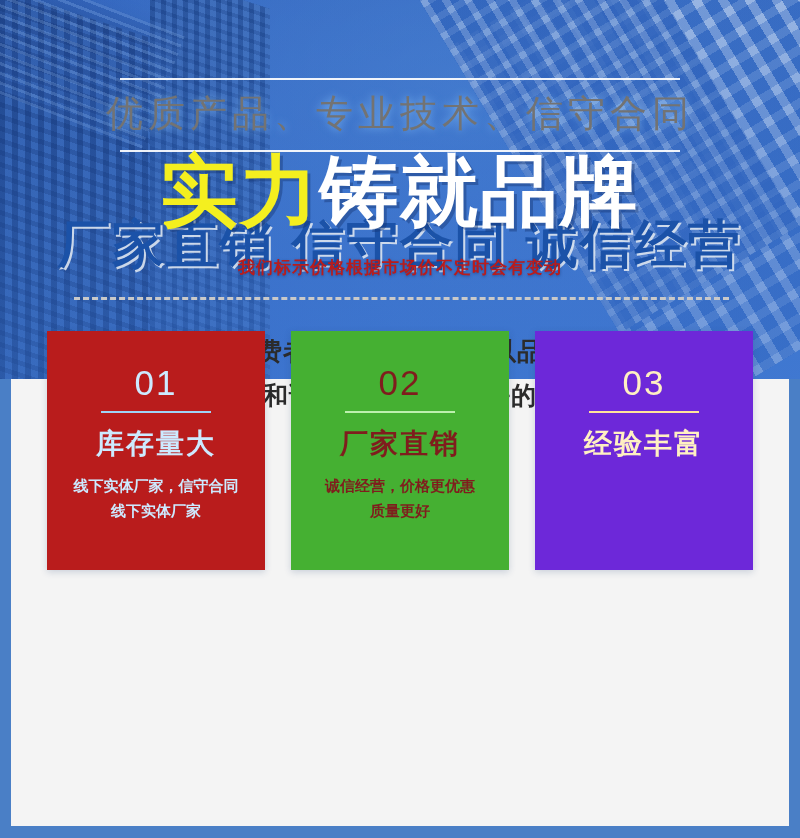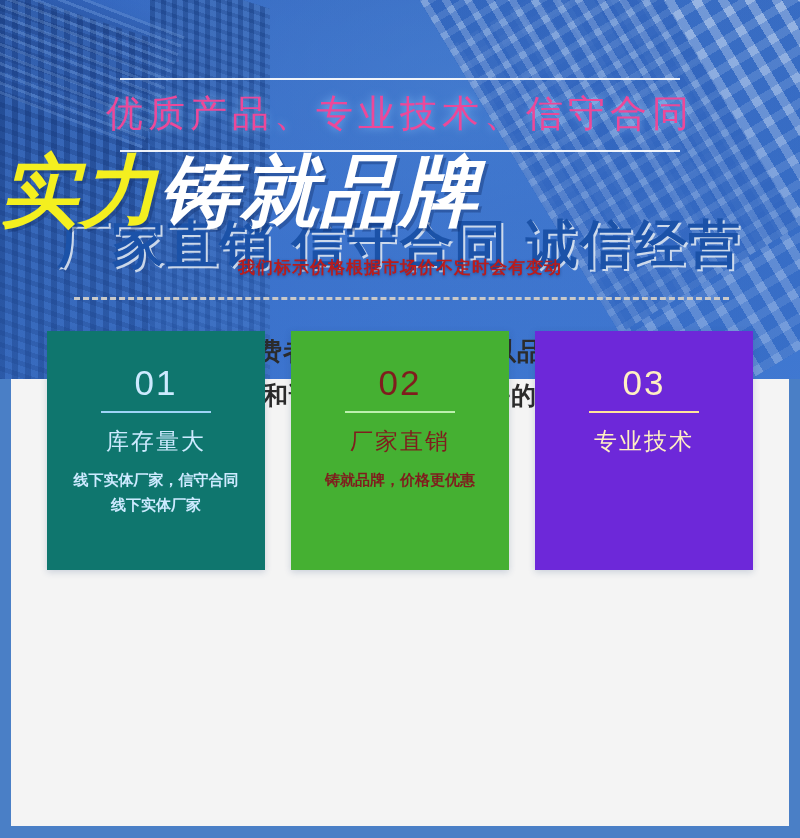--- a/index.html
+++ b/index.html
@@ -137,39 +137,38 @@
   }
   .rule {
     width: 560px;
     height: 2px;
     margin: 0 auto;
     background: rgba(255,255,255,.92);
   }
   .head-line {
     font-size: 37px;
     letter-spacing: 5px;
-    color: #ec4899;
+    color: #737373;
     font-weight: 400;
     padding: 9px 0 11px;
     text-shadow: 0 0 9px rgba(140,200,255,.75);
     white-space: nowrap;
   }
 
   .main-title {
     position: absolute;
     left: 0; top: 152px;
     width: 800px;
-    text-align: left;
+    text-align: center;
     z-index: 7;
     font-size: 78px;
     font-weight: bold;
     letter-spacing: 2px;
     line-height: 1;
     white-space: nowrap;
-    font-style: italic;
   }
   .mt-a {
     color: #f4ef1f;
     text-shadow: 3px 3px 0 rgba(20,50,110,.40);
   }
   .mt-b {
     color: #ffffff;
     text-shadow: 3px 3px 0 rgba(20,50,110,.40);
   }
 
@@ -202,38 +201,38 @@
     justify-content: space-between;
   }
   .card {
     width: 218px;
     height: 239px;
     box-sizing: border-box;
     padding-top: 34px;
     text-align: center;
     box-shadow: 0 2px 7px rgba(30,60,110,.20);
   }
-  .card-blue   { background: #0f766e; }
+  .card-blue   { background: #b91c1c; }
   .card-green  { background: #45b032; }
   .card-orange { background: #6d28d9; }
 
   .card-num {
     font-size: 35px;
     font-weight: 300;
     line-height: 1;
     letter-spacing: 2px;
   }
   .card-num-rule {
     width: 110px;
     height: 2px;
     margin: 11px auto 16px;
   }
   .card-title {
-    font-size: 23px;
-    font-weight: normal;
+    font-size: 28px;
+    font-weight: bold;
     letter-spacing: 2px;
     line-height: 1.1;
     margin-bottom: 13px;
     white-space: nowrap;
   }
   .card-desc {
     font-size: 15px;
     line-height: 25px;
     font-weight: bold;
     white-space: nowrap;
@@ -368,27 +367,28 @@
       <div class="card-num-rule r-blue"></div>
       <div class="card-title t-blue">库存量大</div>
       <div class="card-desc t-blue">线下实体厂家，信守合同</div>
       <div class="card-desc t-blue">线下实体厂家</div>
     </div>
 
     <div class="card card-green">
       <div class="card-num t-green">02</div>
       <div class="card-num-rule r-green"></div>
       <div class="card-title t-green">厂家直销</div>
-      <div class="card-desc t-green">铸就品牌，价格更优惠</div>
+      <div class="card-desc t-green">诚信经营，价格更优惠</div>
+      <div class="card-desc t-green">质量更好</div>
     </div>
 
     <div class="card card-orange">
       <div class="card-num t-orange">03</div>
       <div class="card-num-rule r-orange"></div>
-      <div class="card-title t-orange">专业技术</div>
+      <div class="card-title t-orange">经验丰富</div>
     </div>
 
   </div>
 
   <div class="slogan"><span>厂家直销</span><span>信守合同</span><span>诚信经营</span></div>
 
   <div class="dash"></div>
 
   <div class="foot">
     <div class="foot-line">迎合消费者的需求实用好用以品质取胜</div>

